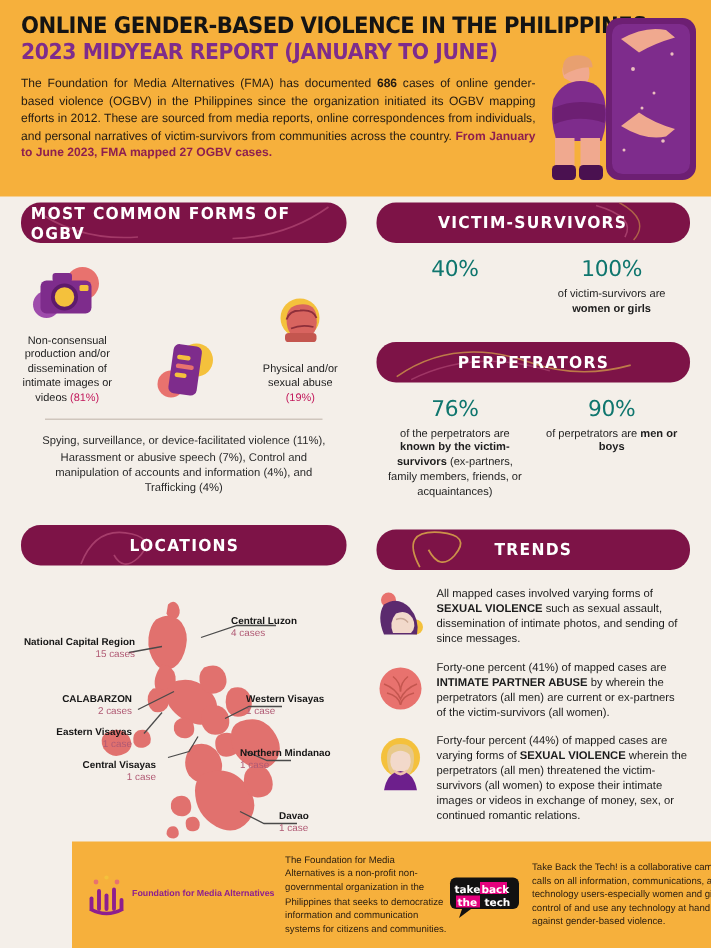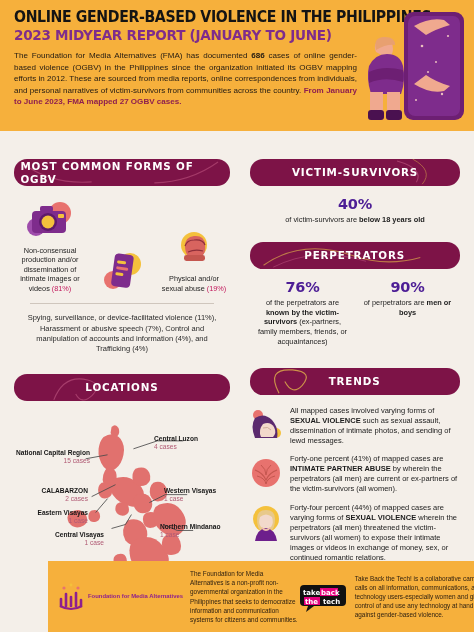--- a/index.html
+++ b/index.html
@@ -50,21 +50,21 @@
     color: #221a12;
     text-align: justify;
   }
   .intro b { font-weight: bold; }
   .intro .hl { color: #8e1f4f; font-weight: bold; }
   .header-art { position: absolute; right: 6px; top: 6px; width: 112px; height: 124px; }
 
   
   .body {
     position: relative;
-    padding: 28px 8px 0 8px;
+    padding: 4px 8px 0 8px;
     display: flex;
     gap: 8px;
     height: 430px;
   }
   .col { width: 229px; }
 
   .pill {
     position: relative;
     background: #7d1347;
     border-radius: 13px;
@@ -80,39 +80,39 @@
     font-weight: bold;
     font-size: 11px;
     letter-spacing: 0.9px;
     color: #ffffff;
     transform: scaleX(0.94);
     z-index: 2;
   }
   .pill svg { position: absolute; inset: 0; }
 
   
-  .forms-icons { display: flex; justify-content: space-between; align-items: flex-end; padding: 4px 6px 0 6px; }
+  .forms-icons { display: flex; justify-content: space-between; align-items: flex-end; padding: 4px 6px 0 6px; gap: 16px; }
   .form-item { width: 72px; text-align: center; }
   .form-icon { height: 44px; display: flex; align-items: center; justify-content: center; }
   .form-cap {
     font-size: 7.3px; line-height: 1.3; color: #1d1d1d; margin-top: 4px;
   }
   .pct-pink { color: #c2185b; }
   .divider { height: 1px; background: #cfc6bd; margin: 10px 22px 0 22px; }
   .forms-note {
     font-size: 7.5px; line-height: 1.35; color: #2a2a2a; text-align: center;
     padding: 9px 14px 0 14px;
   }
 
   
   .stats { display: flex; padding: 2px 6px 0 6px; }
   .stat { flex: 1; text-align: center; padding: 0 5px; }
   .stat .num {
     font-family: "DejaVu Sans", sans-serif;
-    font-weight: bold; font-size: 14.5px; color: #4c1d95; letter-spacing: -0.2px;
+    font-weight: normal; font-size: 14.5px; color: #0f766e; letter-spacing: -0.2px;
   }
   .stat .txt { font-size: 7.4px; line-height: 1.32; color: #1d1d1d; margin-top: 3px; }
   .stat .txt b { font-weight: bold; }
 
   
   .map-wrap { position: relative; height: 185px; margin-top: 2px; }
   .map-wrap svg { position: absolute; inset: 0; }
   .loc-label {
     position: absolute; font-size: 6.6px; line-height: 1.2;
   }
@@ -326,21 +326,24 @@
         <svg viewBox="0 0 217 27" preserveAspectRatio="none">
           <path d="M152 2 q28 8 20 22" stroke="#c25a84" stroke-width="1.1" fill="none" opacity="0.6"></path>
           <path d="M168 0 q22 12 10 26" stroke="#e0b24a" stroke-width="1" fill="none" opacity="0.5"></path>
         </svg>
         <span class="label">VICTIM-SURVIVORS</span>
       </div>
 
       <div class="stats">
         <div class="stat">
           <div class="num">40%</div>
-          <div class="txt"><span>of victim-survivors are </span><b>below 18 years old</b></div>
+        </div>
+        <div class="stat">
+          <div class="num">100%</div>
+          <div class="txt"><span>of victim-survivors are </span><b>women or girls</b></div>
         </div>
       </div>
 
       <div class="pill" style="margin-top:17px;">
         <svg viewBox="0 0 217 27" preserveAspectRatio="none">
           <path d="M14 24 q40-28 92-10 q34 12 70 2" stroke="#e0b24a" stroke-width="1.1" fill="none" opacity="0.65"></path>
           <path d="M24 26 q44-22 96-6" stroke="#c25a84" stroke-width="1" fill="none" opacity="0.5"></path>
         </svg>
         <span class="label">PERPETRATORS</span>
       </div>
@@ -366,21 +369,21 @@
       <div class="trend-row">
         <div class="trend-icon">
           <svg width="34" height="34" viewBox="0 0 34 34">
             <circle cx="9" cy="7" r="5" fill="#e8726e"></circle>
             <circle cx="27" cy="25" r="5" fill="#f4c13c"></circle>
             <path d="M6 10 q9-6 17 2 q7 8 5 18 l-22 0 q-5-12 0-20z" fill="#5b2a6e"></path>
             <path d="M14 16 q7-3 11 3 q3 6-1 10 l-12 0 q-3-7 2-13z" fill="#f2d9cb"></path>
             <path d="M14 20 q5-2 8 2" stroke="#c9a896" stroke-width="0.9" fill="none"></path>
           </svg>
         </div>
-        <div class="trend-text"><span>All mapped cases involved varying forms of </span><b>SEXUAL VIOLENCE</b><span> such as sexual assault, dissemination of intimate photos, and sending of lewd messages.</span></div>
+        <div class="trend-text"><span>All mapped cases involved varying forms of </span><b>SEXUAL VIOLENCE</b><span> such as sexual assault, dissemination of intimate photos, and sending of since messages.</span></div>
       </div>
 
       <div class="trend-row">
         <div class="trend-icon">
           <svg width="34" height="34" viewBox="0 0 34 34">
             <circle cx="17" cy="17" r="14" fill="#e8726e"></circle>
             <path d="M6 14 q8 3 11 10 q3-7 11-10" stroke="#c4564f" stroke-width="1.1" fill="none"></path>
             <path d="M8 20 q8 2 9 8" stroke="#c4564f" stroke-width="1" fill="none"></path>
             <path d="M26 20 q-8 2-9 8" stroke="#c4564f" stroke-width="1" fill="none"></path>
             <path d="M12 9 q5 4 5 10" stroke="#c4564f" stroke-width="1" fill="none"></path>

